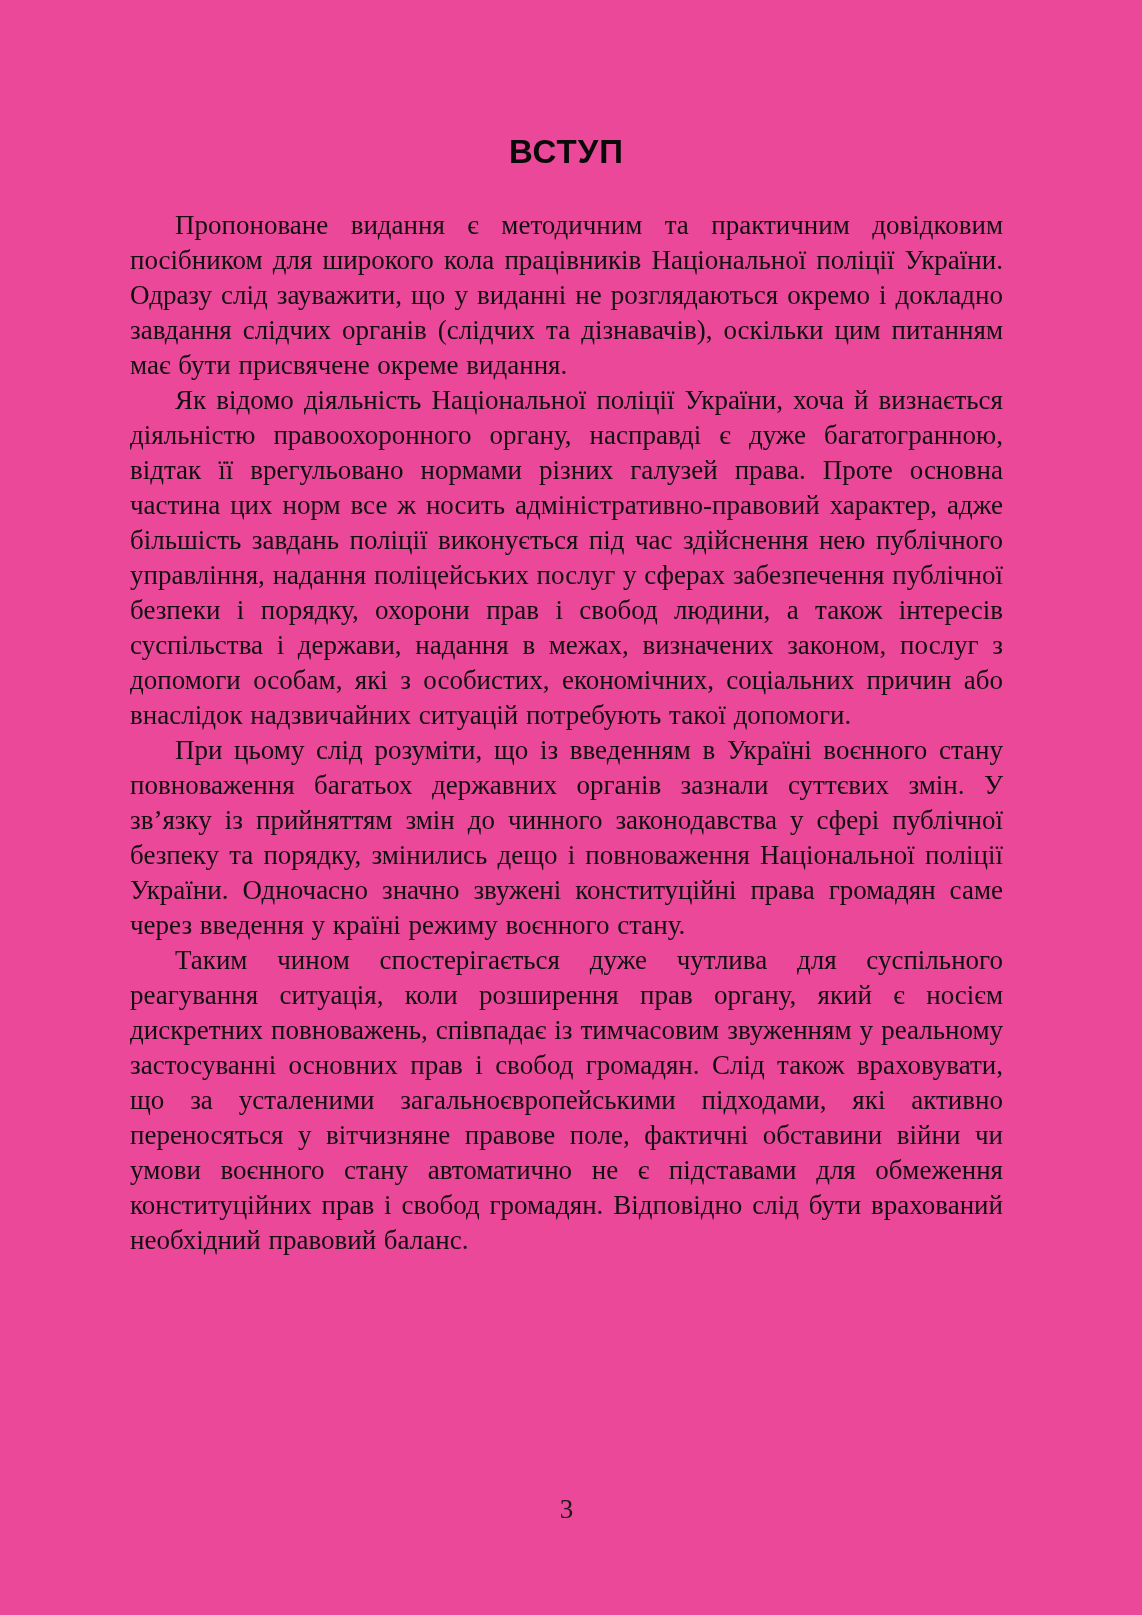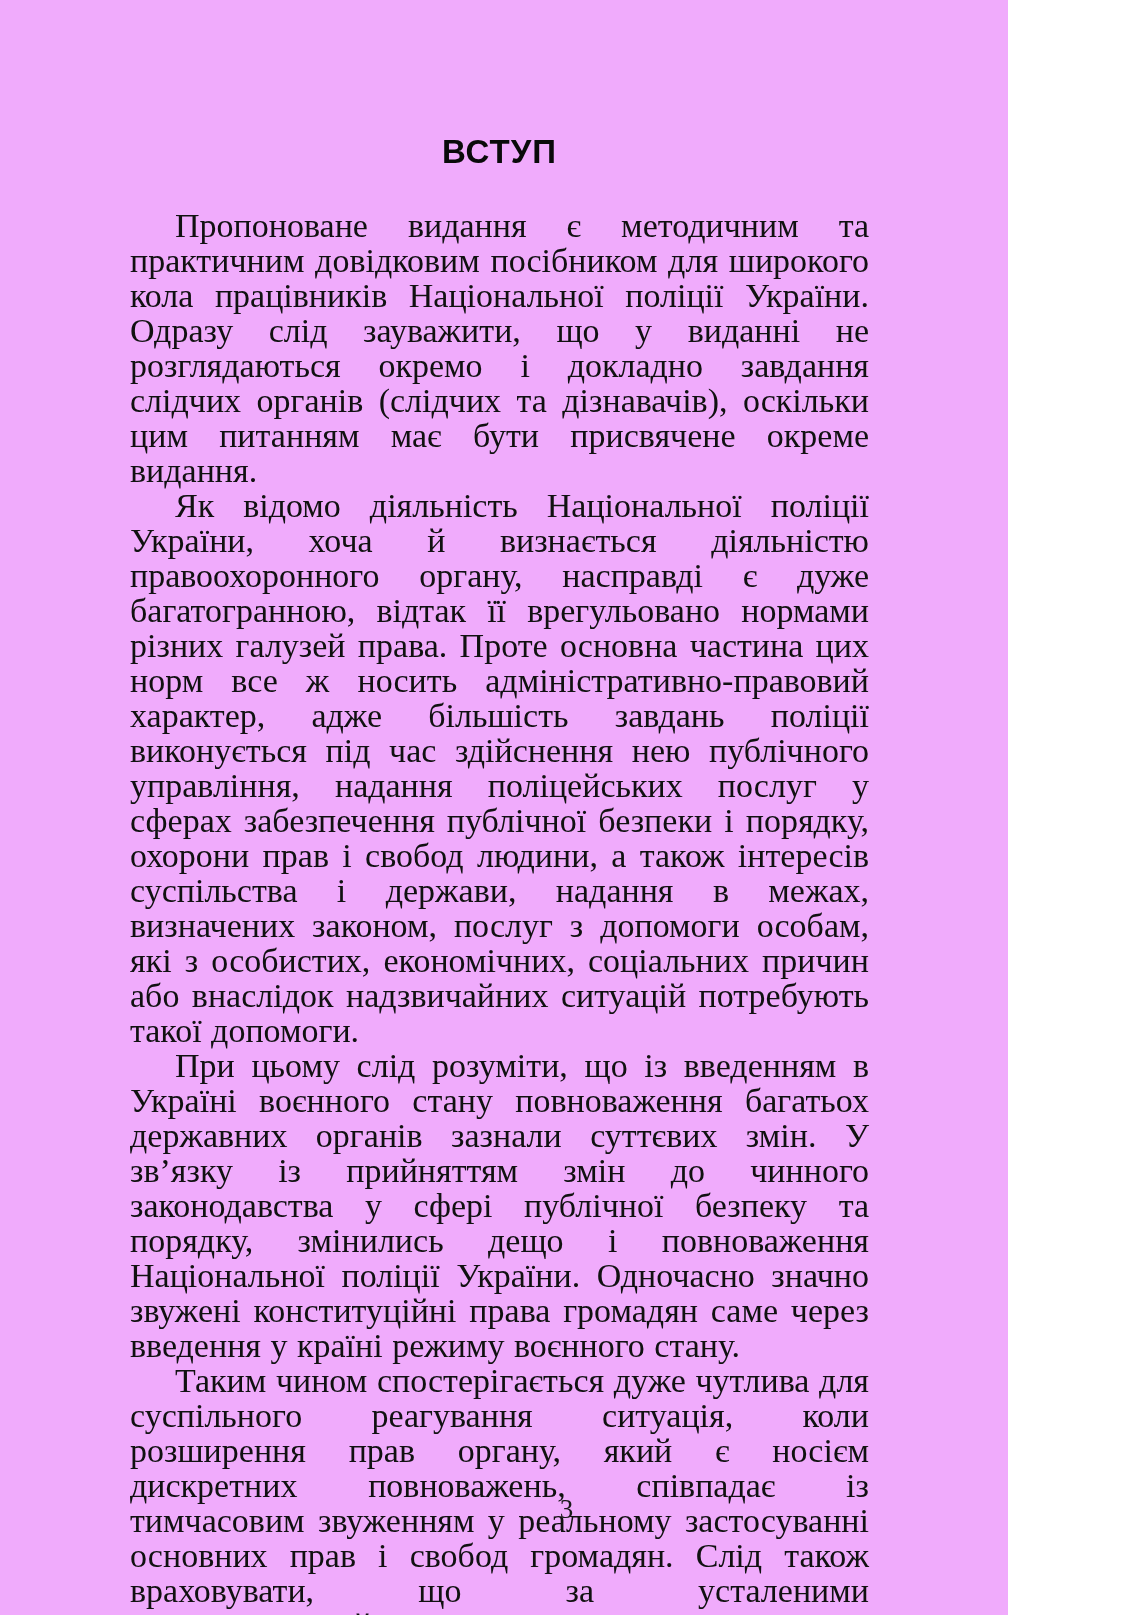--- a/index.html
+++ b/index.html
@@ -6,44 +6,44 @@
 
   html, body {
     width: 1142px;
     height: 1615px;
     background: #ffffff;
     overflow: hidden;
   }
 
   .page {
     position: relative;
-    width: 1008px;
+    width: 1142px;
     height: 1615px;
-    background: #f0abfc;
+    background: #ec4899;
     color: #0d0d0d;
   }
 
   .content {
     padding: 135px 139px 0 130px; 
   }
 
   .doc-title {
     font-family: "Liberation Sans", "DejaVu Sans", sans-serif;
     font-weight: bold;
     font-size: 33px;
     line-height: 33px;
     letter-spacing: 1px;
     text-align: center;
     color: #0a0a0a;
   }
 
   .body-text {
     margin-top: 40px;
     font-family: "Liberation Serif", "DejaVu Serif", serif;
-    font-size: 34px;
+    font-size: 27px;
     line-height: 35px;
     color: #111111;
   }
 
   .body-text p {
     text-align: justify;
     text-indent: 45px;
     word-spacing: 1px;
   }
 

